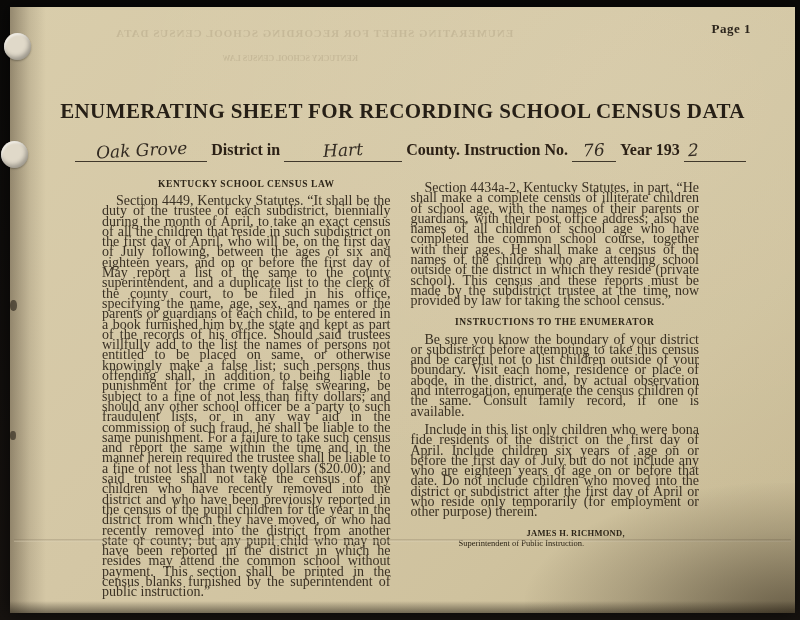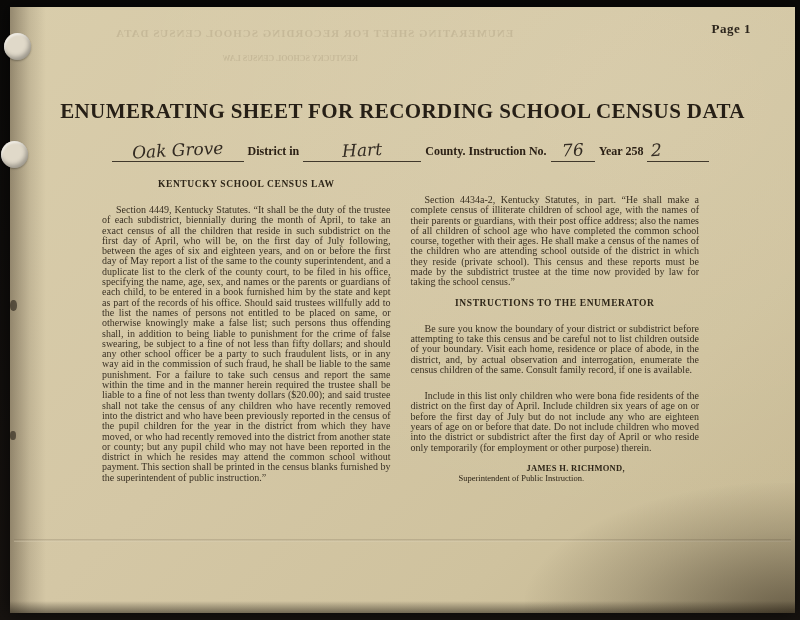--- a/index.html
+++ b/index.html
@@ -61,21 +61,21 @@
   .title {
     margin: 0; padding: 92px 36px 0;
     text-align: center; font-size: 21px; font-weight: bold;
     color: #261f16; letter-spacing: 0.4px;
   }
   .fill-line {
     display: flex; align-items: baseline; justify-content: center;
     margin: 15px 92px 0 108px; color: #2c2116;
   }
   .fill-line .label {
-    font-weight: bold; font-size: 12px; padding: 0 4px; white-space: nowrap;
+    font-weight: bold; font-size: 16px; padding: 0 4px; white-space: nowrap;
   }
   .seg {
     border-bottom: 1.4px solid #40382b; text-align: center; height: 22px;
   }
   .seg-district { flex: 0 0 132px; }
   .seg-county { flex: 0 0 118px; }
   .seg-subdistrict { flex: 0 0 44px; }
   .seg-year { flex: 0 0 58px; text-align: left; padding-left: 4px; }
   .hw {
     font-family: "DejaVu Serif", serif; font-style: italic;
@@ -85,22 +85,22 @@
   .columns {
     display: flex; gap: 20px; margin: 17px 96px 0 92px; color: #393023;
   }
   .col { flex: 1; min-width: 0; }
   .col-heading {
     text-align: center; font-weight: bold; font-size: 9.5px;
     letter-spacing: 0.6px; margin: 0 0 7px; color: #2d2518;
   }
   .right .col-heading { margin: 10px 0 8px; }
   .body-text {
-    font-size: 10px; line-height: 10.3px; text-align: justify;
-    text-indent: 14px; margin: 16px 0 8px;
+    font-size: 14px; line-height: 10.3px; text-align: justify;
+    text-indent: 14px; margin: 4px 0 8px;
   }
   .signature { margin-top: 10px; font-size: 8.5px; color: #2d2518; }
   .sig-name { font-weight: bold; margin-left: 116px; letter-spacing: 0.3px; }
   .sig-title { margin-left: 48px; }
 </style>
 </head>
 <body>
 
 <div class="scan">
   <div class="paper">
@@ -118,21 +118,21 @@
     <div class="bleed bleed-2">KENTUCKY SCHOOL CENSUS LAW</div>
 
     <h1 class="title">ENUMERATING SHEET FOR RECORDING SCHOOL CENSUS DATA</h1>
 
     <div class="fill-line">
       <span class="seg seg-district"><span class="hw">Oak Grove</span></span>
       <span class="label">District in</span>
       <span class="seg seg-county"><span class="hw">Hart</span></span>
       <span class="label">County.  Instruction No.</span>
       <span class="seg seg-subdistrict"><span class="hw">76</span></span>
-      <span class="label">Year 258</span>
+      <span class="label">Year 193</span>
       <span class="seg seg-year"><span class="hw">2</span></span>
     </div>
 
     <div class="columns">
       <div class="col left">
         <div class="col-heading">KENTUCKY SCHOOL CENSUS LAW</div>
         <p class="body-text">Section 4449, Kentucky Statutes. “It shall be the duty of the trustee of each subdistrict, biennially during the month of April, to take an exact census of all the children that reside in such subdistrict on the first day of April, who will be, on the first day of July following, between the ages of six and eighteen years, and on or before the first day of May report a list of the same to the county superintendent, and a duplicate list to the clerk of the county court, to be filed in his office, specifying the name, age, sex, and names or the parents or guardians of each child, to be entered in a book furnished him by the state and kept as part of the records of his office. Should said trustees willfully add to the list the names of persons not entitled to be placed on same, or otherwise knowingly make a false list; such persons thus offending shall, in addition to being liable to punishment for the crime of false swearing, be subject to a fine of not less than fifty dollars; and should any other school officer be a party to such fraudulent lists, or in any way aid in the commission of such fraud, he shall be liable to the same punishment. For a failure to take such census and report the same within the time and in the manner herein required the trustee shall be liable to a fine of not less than twenty dollars ($20.00); and said trustee shall not take the census of any children who have recently removed into the district and who have been previously reported in the census of the pupil children for the year in the district from which they have moved, or who had recently removed into the district from another state or county; but any pupil child who may not have been reported in the district in which he resides may attend the common school without payment. This section shall be printed in the census blanks furnished by the superintendent of public instruction.”</p>
       </div>
       <div class="col right">
         <p class="body-text">Section 4434a-2, Kentucky Statutes, in part. “He shall make a complete census of illiterate children of school age, with the names of their parents or guardians, with their post office address; also the names of all children of school age who have completed the common school course, together with their ages. He shall make a census of the names of the children who are attending school outside of the district in which they reside (private school). This census and these reports must be made by the subdistrict trustee at the time now provided by law for taking the school census.”</p>

